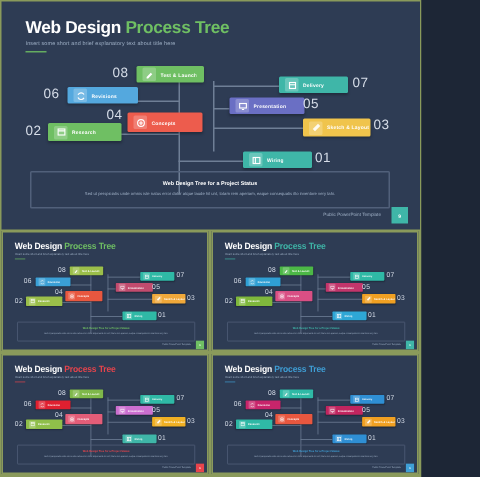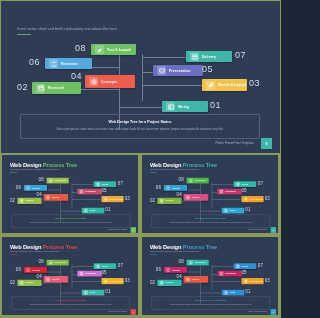--- a/index.html
+++ b/index.html
@@ -50,20 +50,24 @@
                  transform:scale(0.4946,0.5263);transform-origin:0 0;}
 </style>
 </head>
 <body>
 
 <div class="page">
 
   <div class="hero">
     <div class="hero-inner" id="hero-inner">
 
+      <div class="title">
+        <span class="t-white">Web Design</span>
+        <span class="t-green">Process Tree</span>
+      </div>
       <div class="subtitle">Insert some short and brief explanatory text about title here</div>
       <div class="rule"></div>
 
       <div class="conn v" style="left:118px;top:50px;height:78px;"></div>
       <div class="conn v" style="left:141px;top:53px;height:47px;"></div>
       <div class="conn h" style="left:110px;top:50px;width:9px;"></div>
       <div class="conn h" style="left:72px;top:66px;width:47px;"></div>
       <div class="conn h" style="left:108px;top:82px;width:11px;"></div>
       <div class="conn h" style="left:78px;top:88px;width:41px;"></div>
       <div class="conn h" style="left:141px;top:56px;width:44px;"></div>

